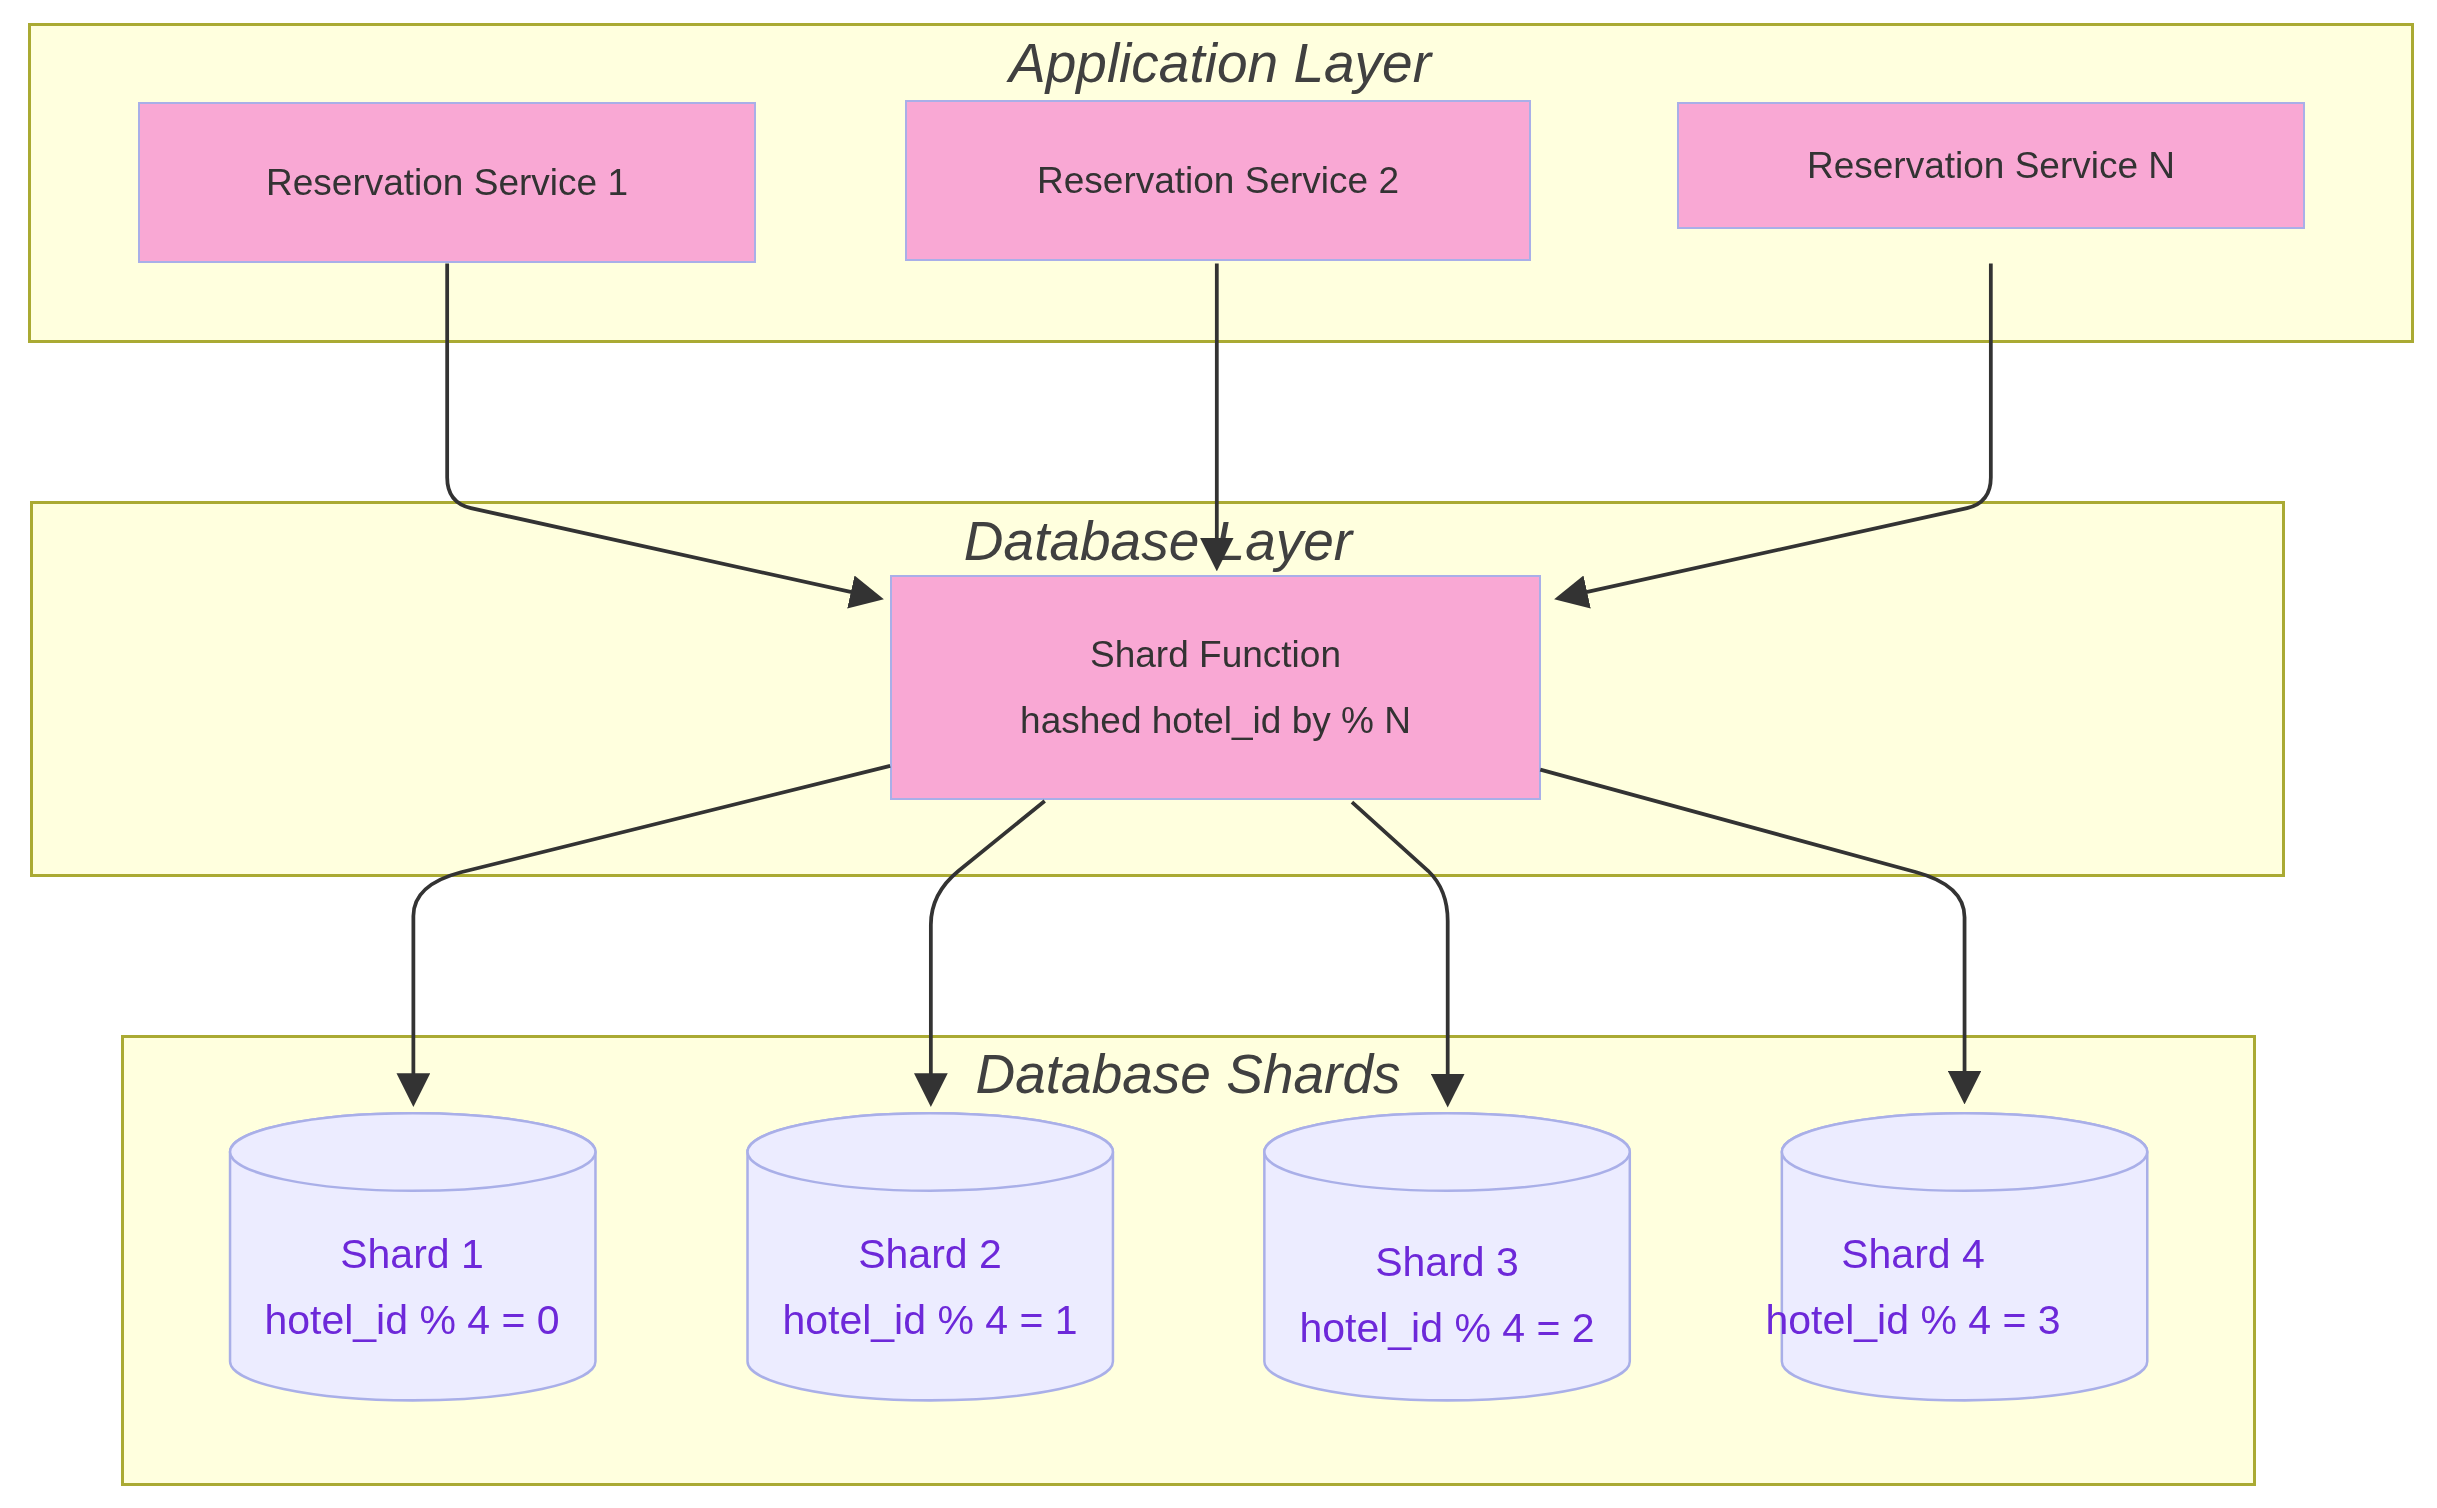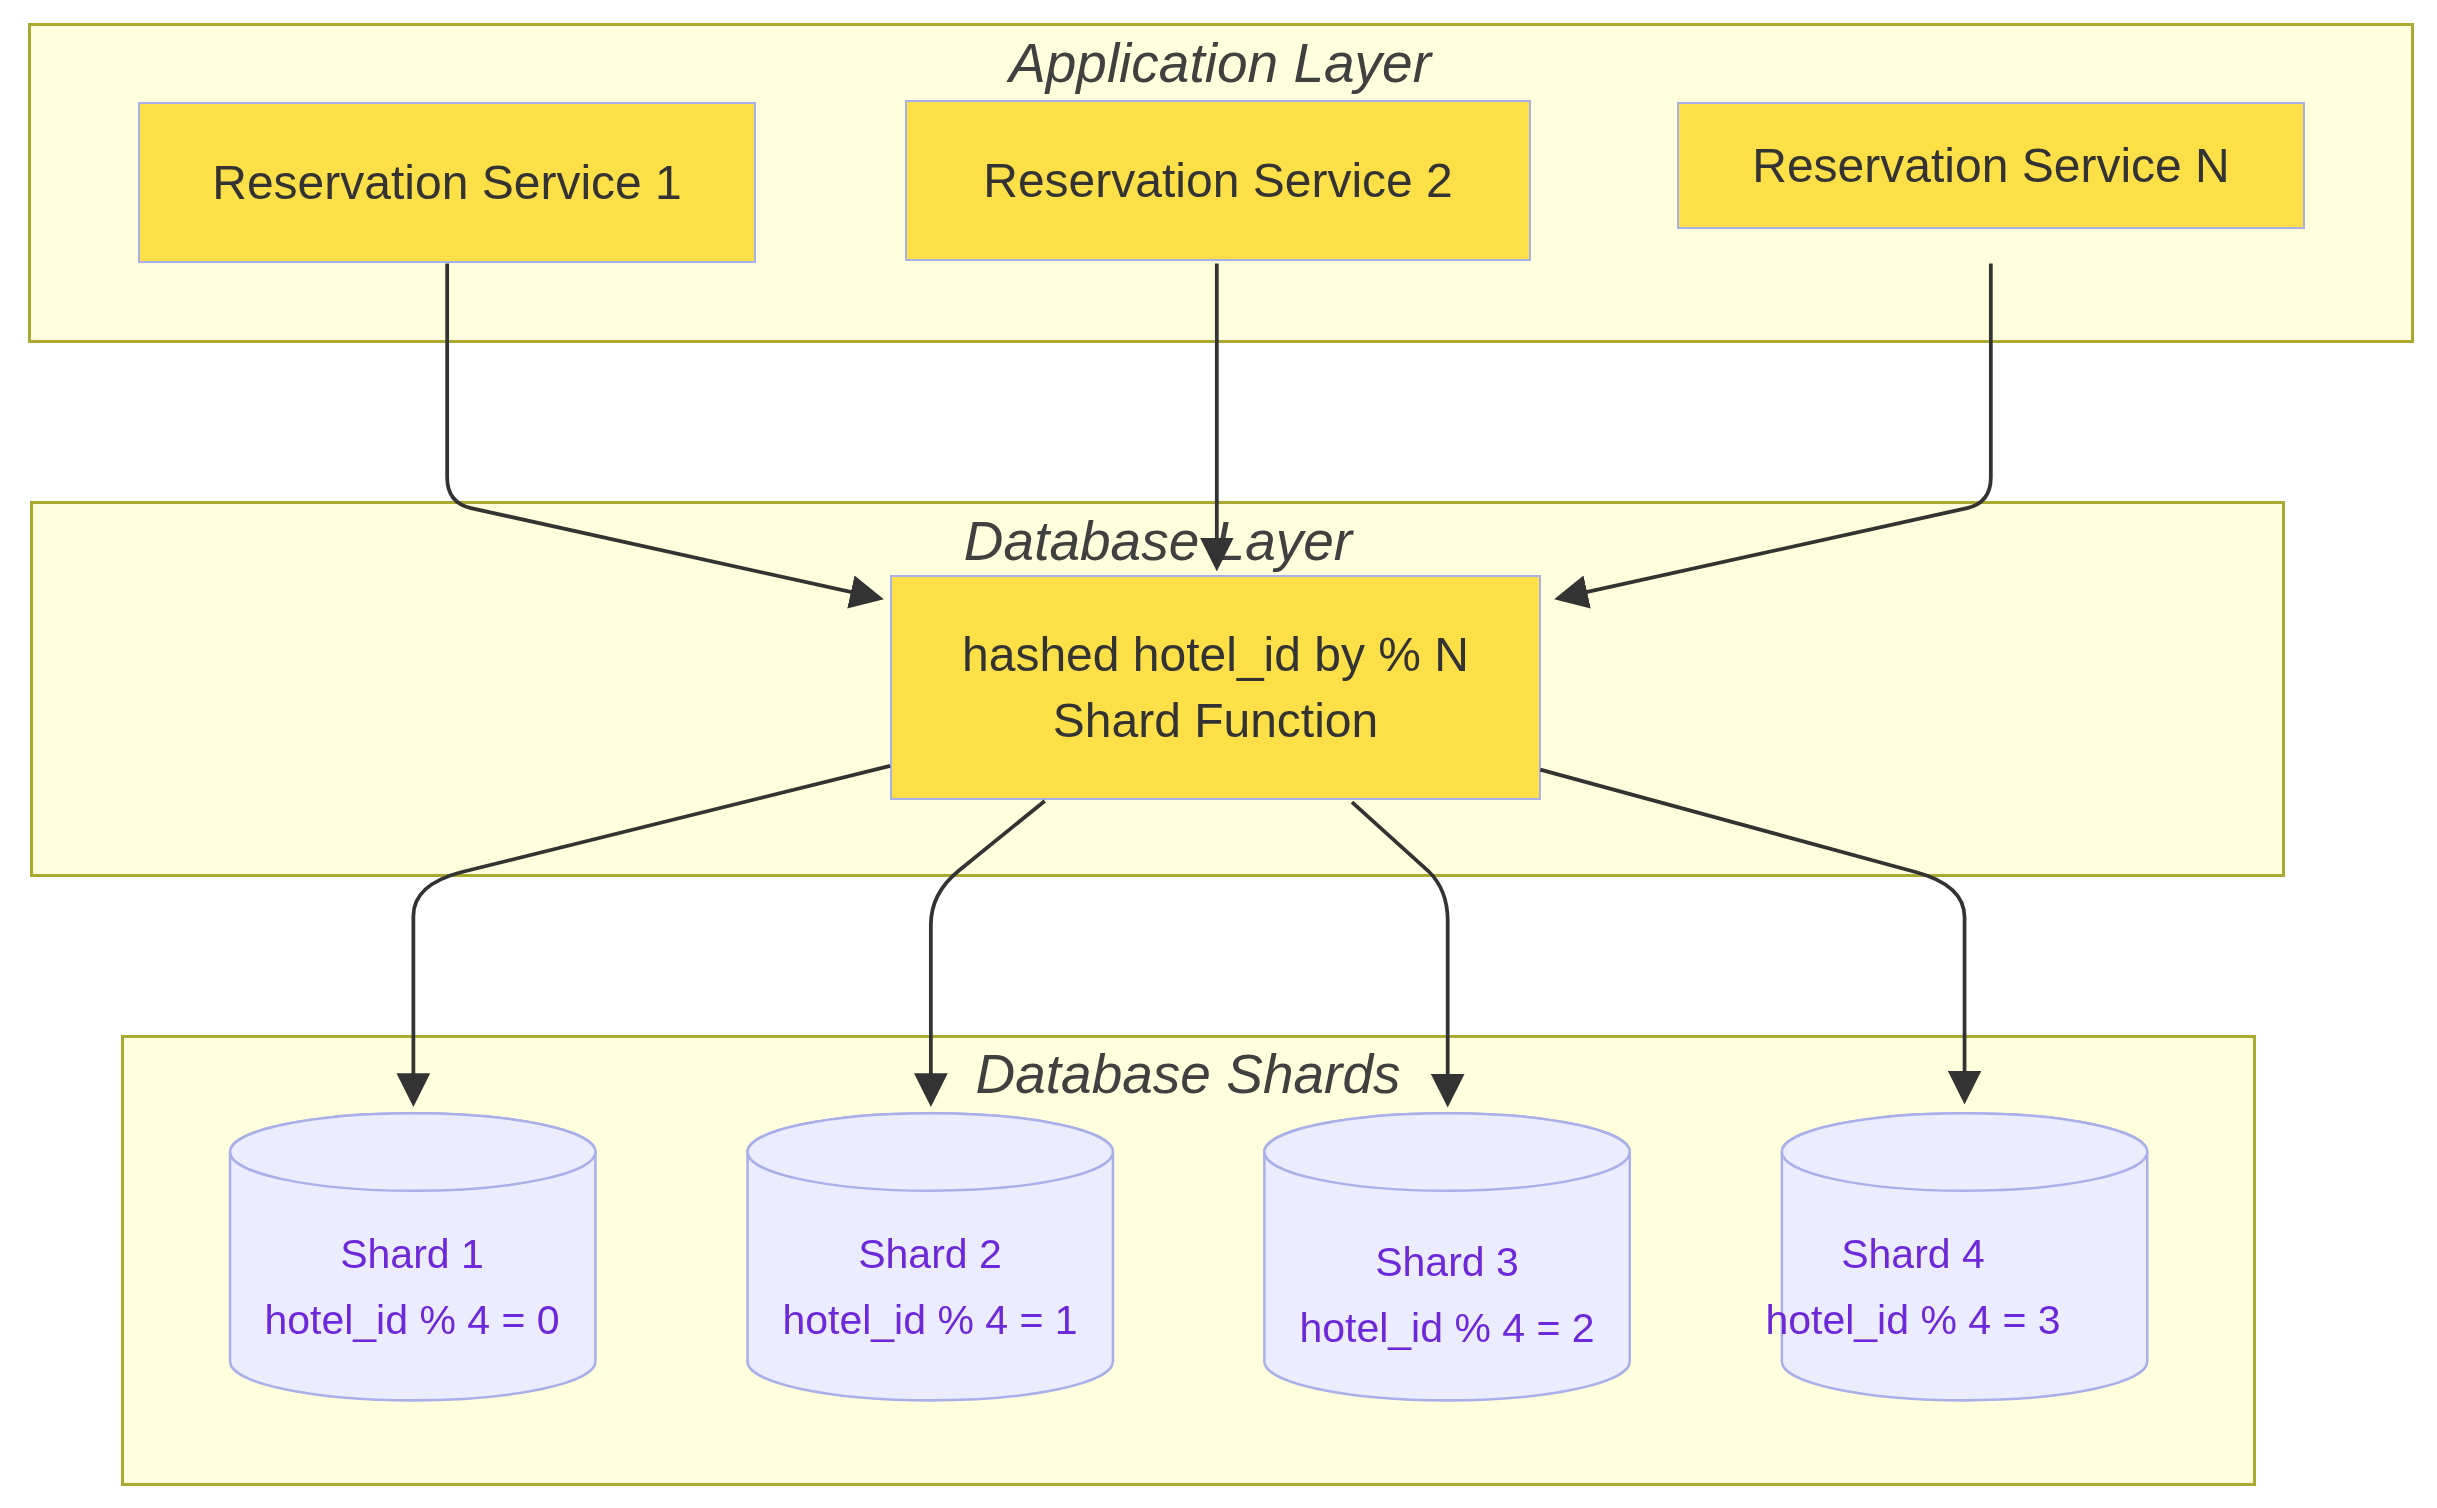--- a/index.html
+++ b/index.html
@@ -27,28 +27,28 @@
     transform: translate(-50%, -50%);
     font-size: 55px;
     line-height: 1.1;
     color: #404040;
     white-space: nowrap;
     text-align: center;
     font-style: italic;
   }
   .node {
     position: absolute;
-    background: #fde047;
+    background: #f9a8d4;
     border: 2.5px solid #a9afe8;
     box-sizing: border-box;
     display: flex;
     flex-direction: column;
     align-items: center;
     justify-content: center;
-    font-size: 48px;
+    font-size: 37px;
     line-height: 66px;
     text-align: center;
     color: #333333;
     white-space: nowrap;
   }
   .shard-label {
     position: absolute;
     transform: translate(-50%, -50%);
     font-size: 41px;
     line-height: 66px;
@@ -91,22 +91,22 @@
   <div class="node" style="left:138px; top:102px; width:618px; height:161px;">
     <span>Reservation Service 1</span>
   </div>
   <div class="node" style="left:905px; top:100px; width:626px; height:161px;">
     <span>Reservation Service 2</span>
   </div>
   <div class="node" style="left:1677px; top:102px; width:628px; height:127px;">
     <span>Reservation Service N</span>
   </div>
   <div class="node" style="left:890px; top:575px; width:651px; height:225px;">
+    <span>Shard Function</span>
     <span>hashed hotel_id by % N</span>
-    <span>Shard Function</span>
   </div>
 
   <svg class="layer" viewBox="0 0 3895 2410">
     <g>
       <path class="cyl-shape" d="M 367 1841 V 2176 A 292 62 0 0 0 951 2176 V 1841 A 292 62 0 0 0 367 1841 Z"></path>
       <ellipse class="cyl-shape" cx="659" cy="1841" rx="292" ry="62"></ellipse>
     </g>
     <g>
       <path class="cyl-shape" d="M 1194 1841 V 2176 A 292 62 0 0 0 1778 2176 V 1841 A 292 62 0 0 0 1194 1841 Z"></path>
       <ellipse class="cyl-shape" cx="1486" cy="1841" rx="292" ry="62"></ellipse>

